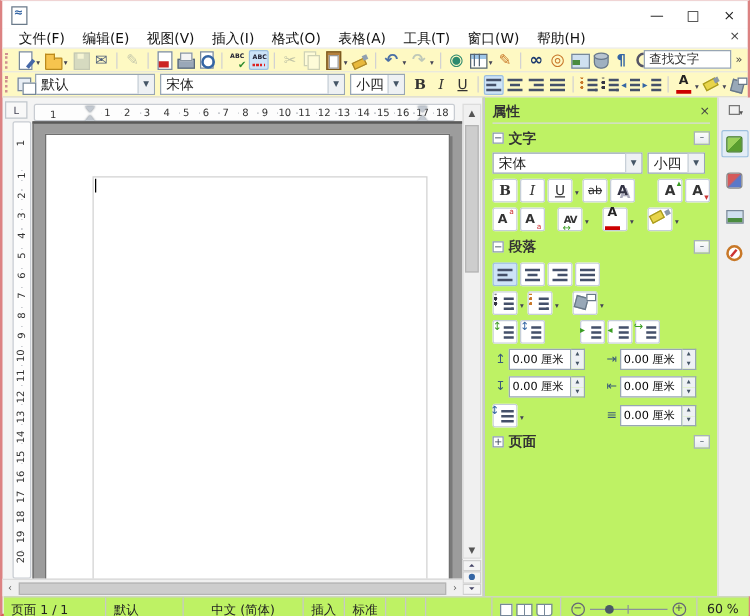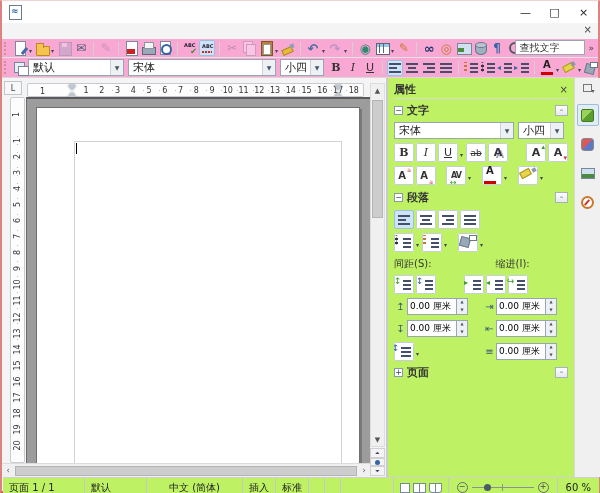--- a/index.html
+++ b/index.html
@@ -13,21 +13,21 @@
   .appicon::before{content:"";position:absolute;left:2px;top:0;width:11px;height:13px;background:#fff;border:1px solid #6a7a8a}
   .appicon::after{content:"≈";position:absolute;left:4px;top:1px;font-size:9px;color:#3465a4;font-weight:bold}
   .title{font-size:11px;color:#111}
   .wbtns{margin-left:auto;display:flex;height:100%}
   .wb{width:29px;height:100%;display:flex;align-items:center;justify-content:center;font-size:11px;color:#222}
   
   .menubar{position:absolute;left:0;top:22px;width:100%;height:16px;background:#fff;display:flex;align-items:center;padding-left:6px;border-bottom:1px solid #e8e8e8}
   .menubar .menuitem{padding:0 7px;font-size:11px;color:#111}
   .menuclose{position:absolute;right:6px;top:23px;font-size:10px;color:#444}
   
-  .tb{position:absolute;left:0;width:100%;background:#f9a8d4;display:flex;align-items:center}
+  .tb{position:absolute;left:0;width:100%;background:#fef9c3;display:flex;align-items:center}
   .tb1{top:38px;height:19px;border-bottom:1px solid #e4e4e4}
   .tb2{top:57px;height:20px;border-bottom:1px solid #d8d8d8}
   .grip{width:5px;height:13px;margin:0 3px 0 2px;border-left:2px dotted #d09090;flex:none}
   .icons{display:flex;align-items:center;gap:1px;flex:none}
   .sep{width:1px;height:13px;background:#d2d2d2;margin:0 3px;flex:none}
   .dd{font-size:6px;color:#445;margin:4px 1px 0 0;flex:none}
   .mi{position:relative;display:inline-flex;align-items:center;justify-content:center;min-width:16px;height:16px;border-radius:2px;font-size:11px;color:#333;flex:none}
   .mi.disabled{opacity:.35}
   .mi.active{background:#cde3f8;box-shadow:inset 0 0 0 1px #9dbfdd}
   
@@ -214,20 +214,31 @@
 
   <div class="titlebar">
     <span class="appicon"></span>
     <div class="wbtns">
       <span class="wb">—</span>
       <span class="wb">□</span>
       <span class="wb">×</span>
     </div>
   </div>
 
+  <div class="menubar">
+      <span class="menuitem">文件(F)</span>
+      <span class="menuitem">编辑(E)</span>
+      <span class="menuitem">视图(V)</span>
+      <span class="menuitem">插入(I)</span>
+      <span class="menuitem">格式(O)</span>
+      <span class="menuitem">表格(A)</span>
+      <span class="menuitem">工具(T)</span>
+      <span class="menuitem">窗口(W)</span>
+      <span class="menuitem">帮助(H)</span>
+    </div>
   <span class="menuclose">×</span>
 
   <div class="tb tb1">
     <span class="grip"></span>
     <div class="icons">
         <span class="mi mi-new-document"></span>
         <span class="dd">▾</span>
         <span class="mi mi-open-folder"></span>
         <span class="dd">▾</span>
         <span class="mi mi-save disabled"></span>
@@ -469,24 +480,20 @@
           <span class="dd">▾</span>
           <span class="mi mi-numbered-list"></span>
           <span class="dd">▾</span>
         </div>
       <span class="gap"></span>
       <div class="icons">
           <span class="mi mi-paragraph-background"></span>
           <span class="dd">▾</span>
         </div>
     </div>
-    <div class="lblrow">
-      <span>间距(S):</span>
-      <span class="lbl2">缩进(I):</span>
-    </div>
     <div class="irow">
       <div class="icons">
           <span class="mi mi-spacing-increase"></span>
           <span class="mi mi-spacing-decrease"></span>
         </div>
       <span class="gap" style="width:28px"></span>
       <div class="icons">
           <span class="mi mi-indent-increase"></span>
           <span class="mi mi-indent-decrease"></span>
           <span class="mi mi-indent-switch"></span>

